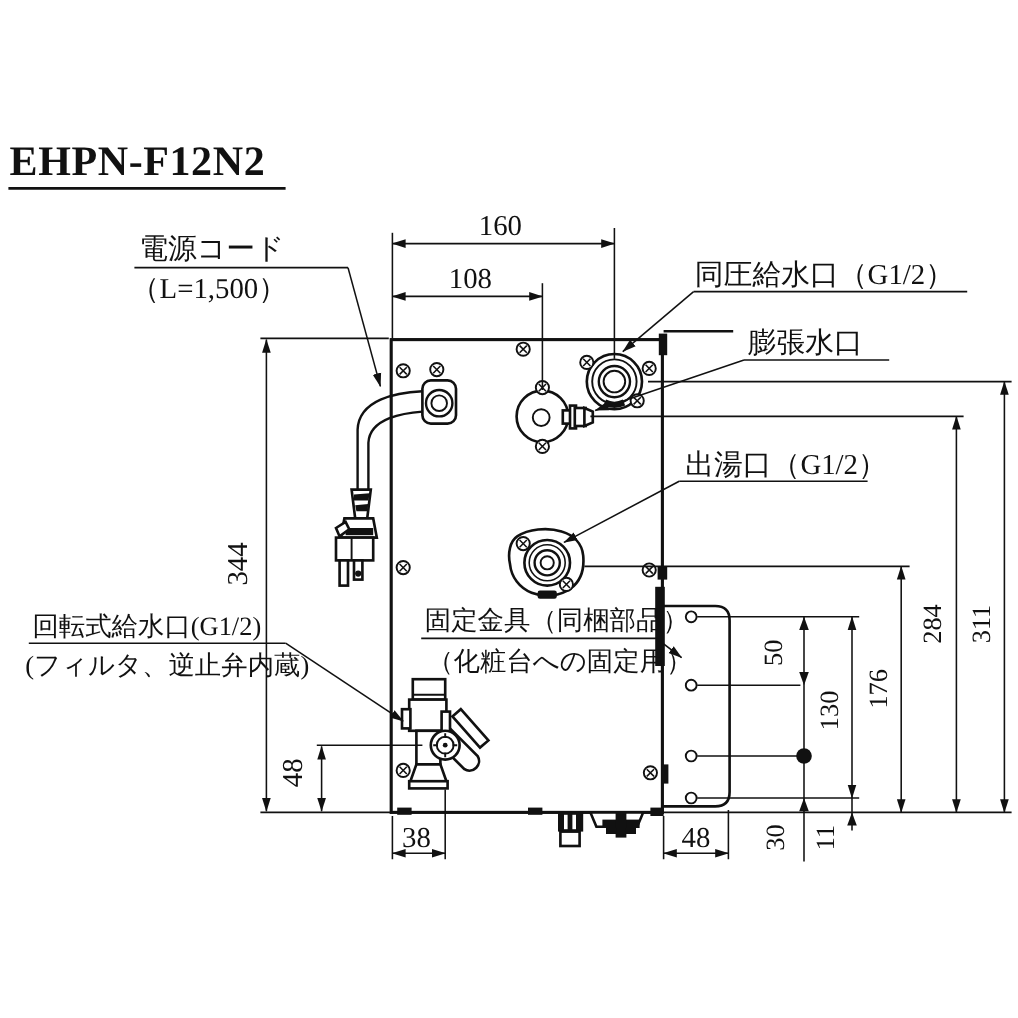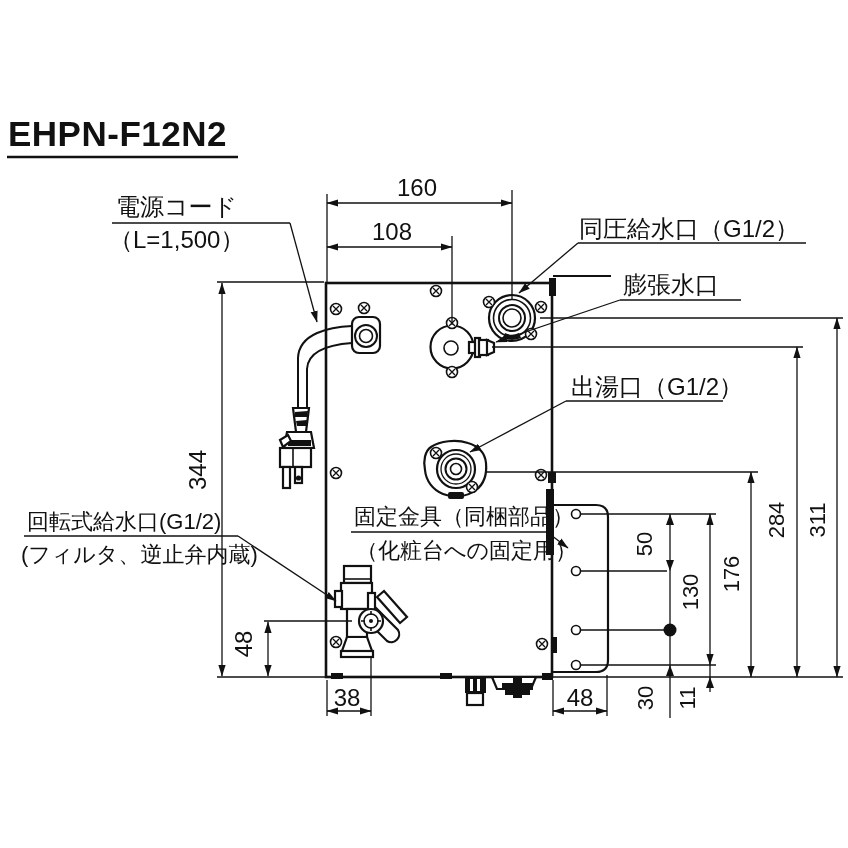--- a/index.html
+++ b/index.html
@@ -1,17 +1,17 @@
 <!DOCTYPE html>
 <html><head>
 <meta charset="utf-8">
 <style>
   html,body{margin:0;padding:0;background:#ffffff;}
   .stage{width:848px;height:836px;background:#ffffff;position:relative;overflow:hidden;
-         font-family:Liberation Sans, sans-serif;}
+         font-family:Liberation Serif, serif;}
   svg{display:block;}
   .ln{stroke:#111;stroke-width:1.3;fill:none;}
   .ln2{stroke:#111;stroke-width:2;fill:none;}
   .body{stroke:#111;stroke-width:2.6;fill:#fff;}
   .part{stroke:#111;stroke-width:2.2;fill:#fff;}
   .thin{stroke:#111;stroke-width:1.6;fill:none;}
   .blk{fill:#111;stroke:none;}
   text{fill:#111;}
   .dim{font-size:24px;}
   .dimS{font-size:22px;}

